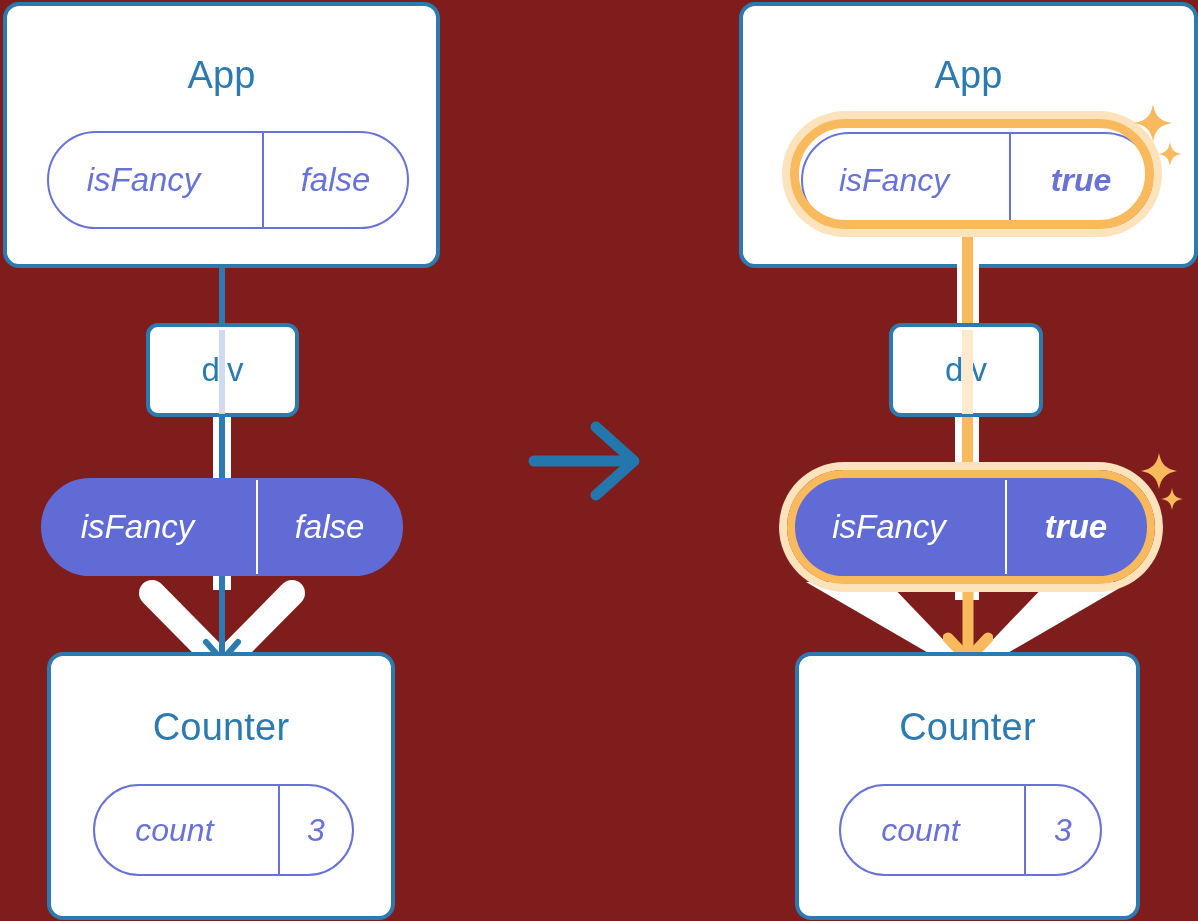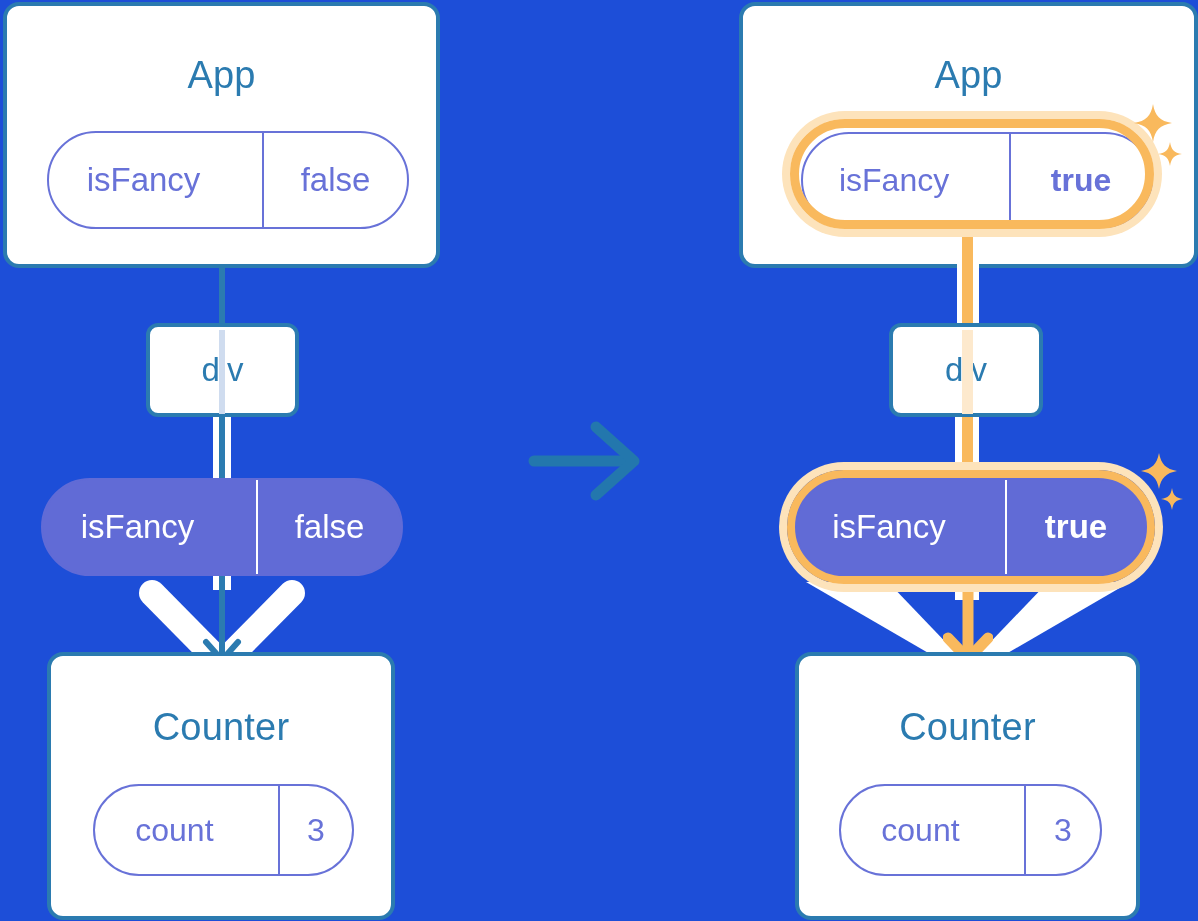--- a/index.html
+++ b/index.html
@@ -4,21 +4,21 @@
 <style>
   html, body {
     margin: 0;
     padding: 0;
     background: #4b666e;
   }
   #stage {
     position: relative;
     width: 1198px;
     height: 921px;
-    background: #1d4ed8;
+    background: #7f1d1d;
     overflow: hidden;
     font-family: "Liberation Sans", sans-serif;
   }
 
   
   .panel {
     position: absolute;
     background: #ffffff;
     border: 4px solid #2b7bb0;
     border-radius: 16px;
@@ -52,20 +52,21 @@
   }
 
   
   .pill {
     position: absolute;
     box-sizing: border-box;
     display: flex;
     align-items: stretch;
     border-radius: 999px;
     z-index: 30;
+    font-style: italic;
   }
   .pill-outline {
     border: 2.5px solid #6872d8;
     background: transparent;
   }
   .pill-filled {
     background: #616bd6;
     border: 2.5px solid #616bd6;
   }
   .pill-cell {

